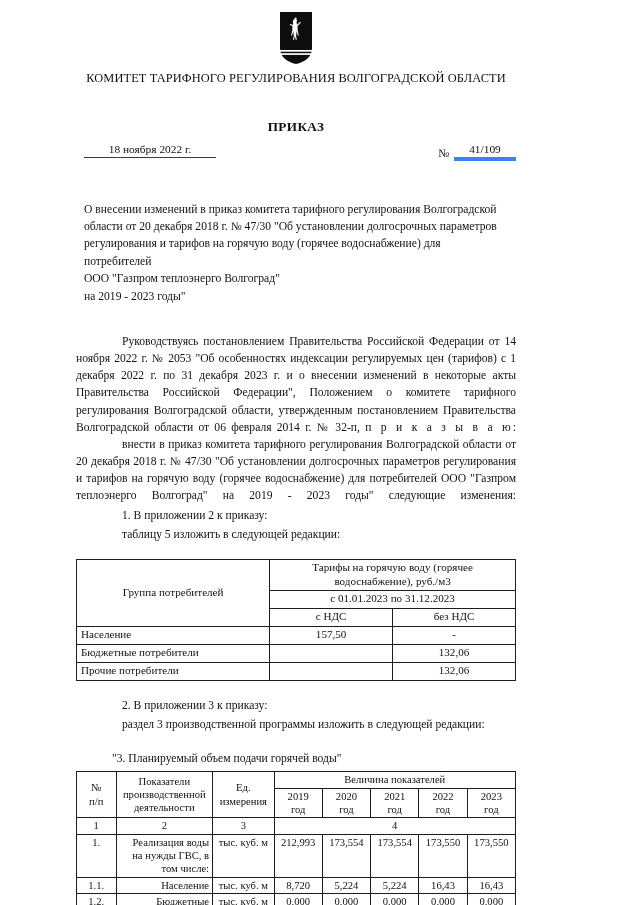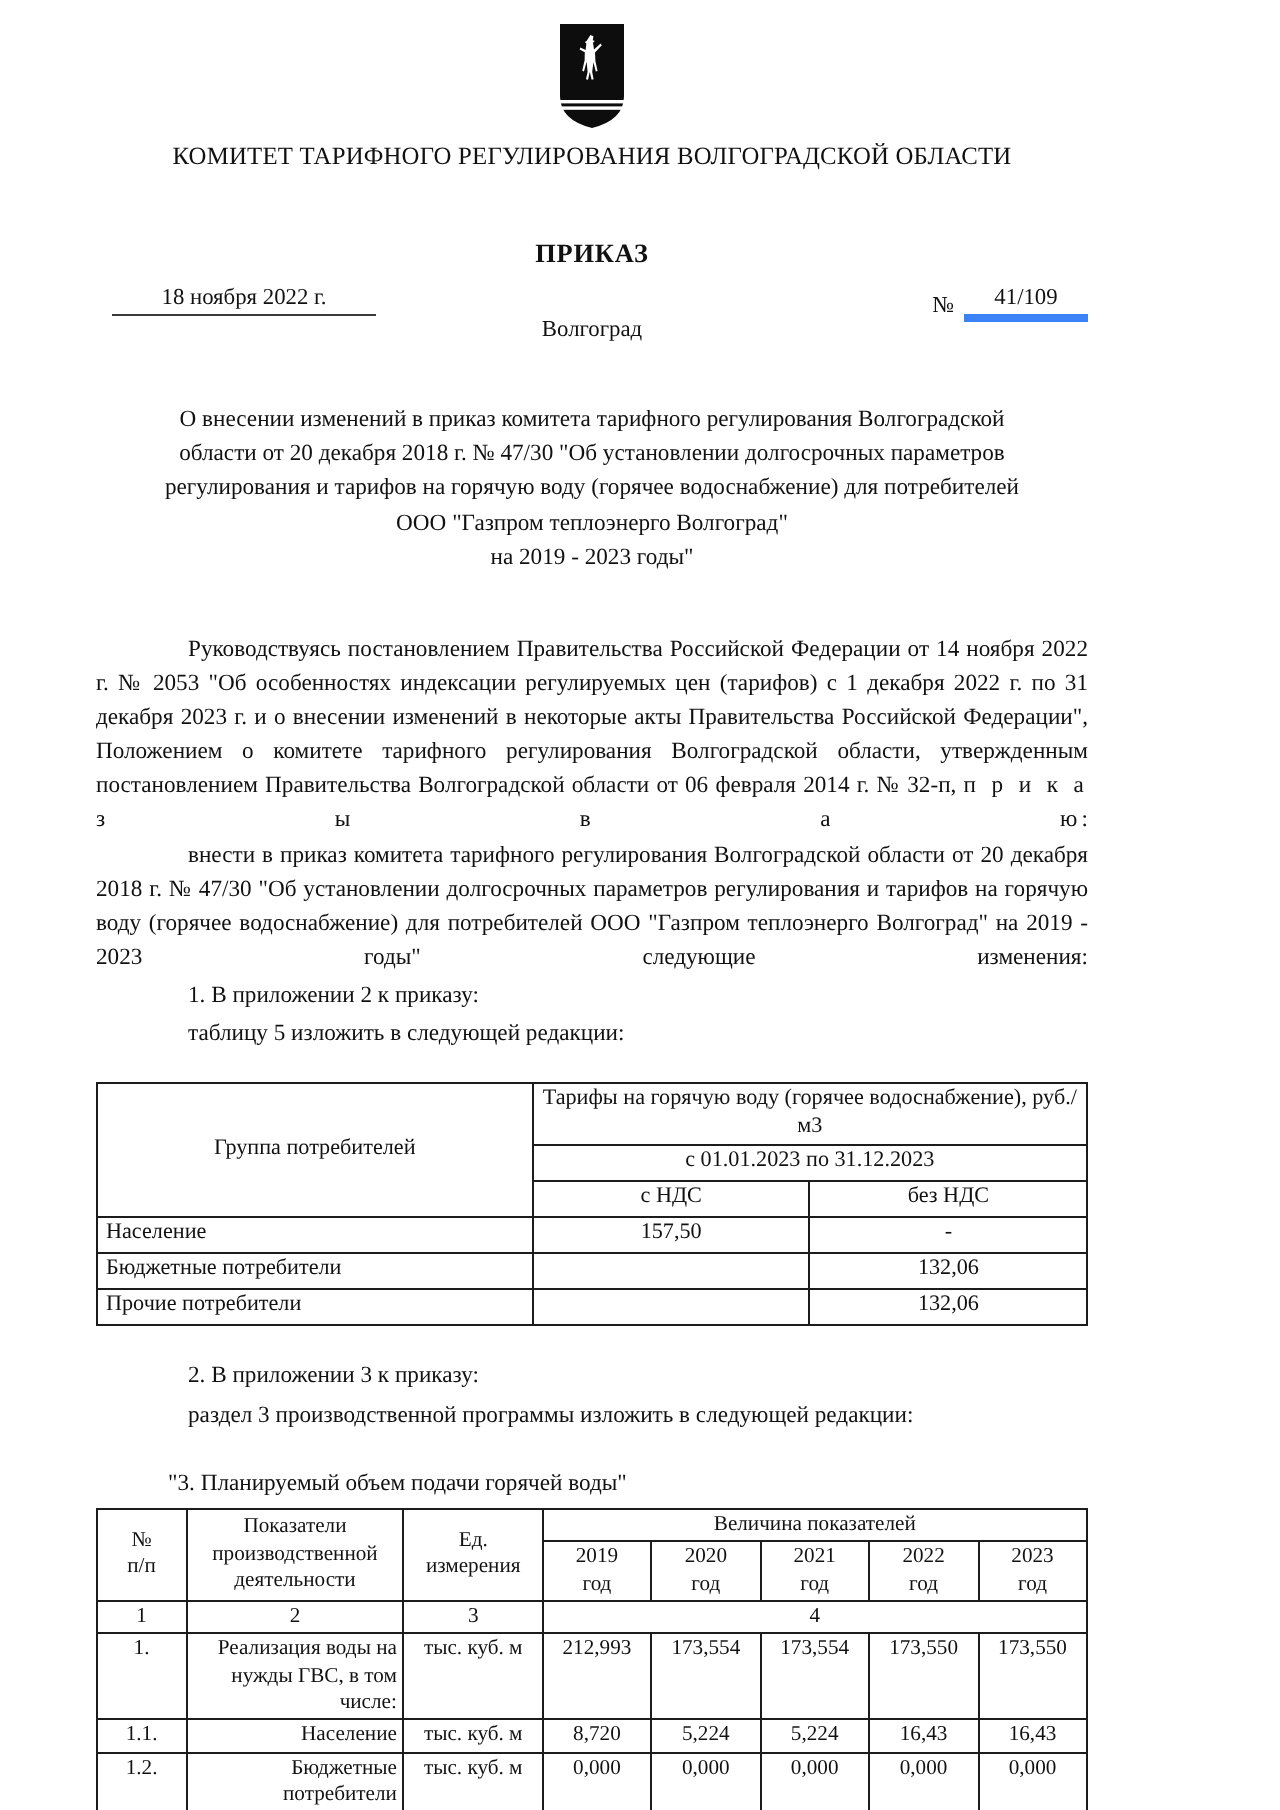--- a/index.html
+++ b/index.html
@@ -15,21 +15,21 @@
     font-family: "Liberation Serif", "DejaVu Serif", serif;
     color: #111111;
     -webkit-font-smoothing: antialiased;
   }
 
   .page {
     position: relative;
     width: 592px;
     height: 905px;
     box-sizing: border-box;
-    padding: 0 48px;
+    padding: 0 76px;
   }
 
   
   .emblem-wrap {
     display: flex;
     justify-content: center;
     padding-top: 12px;
   }
   .emblem {
     width: 34px;
@@ -93,21 +93,21 @@
   .num-field {
     width: 62px;
     text-align: center;
     font-size: 11.4px;
     border-bottom: 4px solid #3b82f6;
     padding-bottom: 2px;
   }
 
   
   .subject {
-    text-align: center;
+    text-align: left;
     font-size: 11.6px;
     line-height: 1.5;
     margin-top: 30px;
     padding: 0 8px;
   }
 
   
   .body-block {
     margin-top: 28px;
     font-size: 11.6px;
@@ -191,21 +191,20 @@
   </div>
 
   <div class="org-header">
     <div>КОМИТЕТ ТАРИФНОГО РЕГУЛИРОВАНИЯ ВОЛГОГРАДСКОЙ ОБЛАСТИ</div>
   </div>
 
   <div class="doc-kind">ПРИКАЗ</div>
 
   <div class="meta-row">
     <div class="date-field">18 ноября 2022 г.</div>
-    <div class="city">Волгоград</div>
     <div class="num-group">
       <span class="num-sign">№</span>
       <span class="num-field">41/109</span>
     </div>
   </div>
 
   <div class="subject">
     <div>О внесении изменений в приказ комитета тарифного регулирования Волгоградской</div>
     <div>области от 20 декабря 2018 г. № 47/30 "Об установлении долгосрочных параметров</div>
     <div>регулирования и тарифов на горячую воду (горячее водоснабжение) для потребителей</div>

